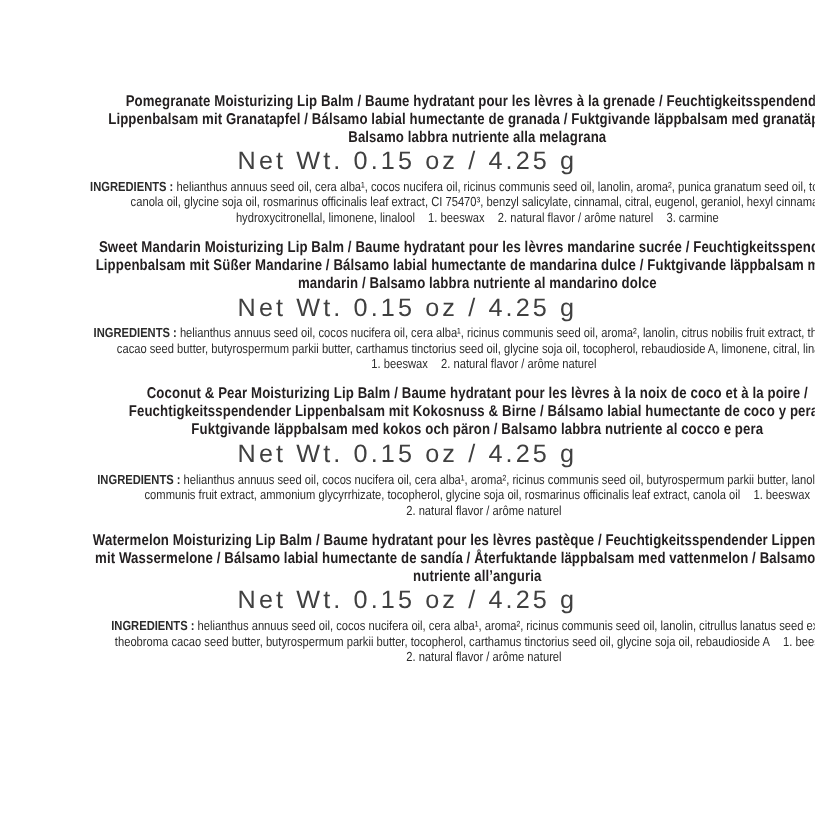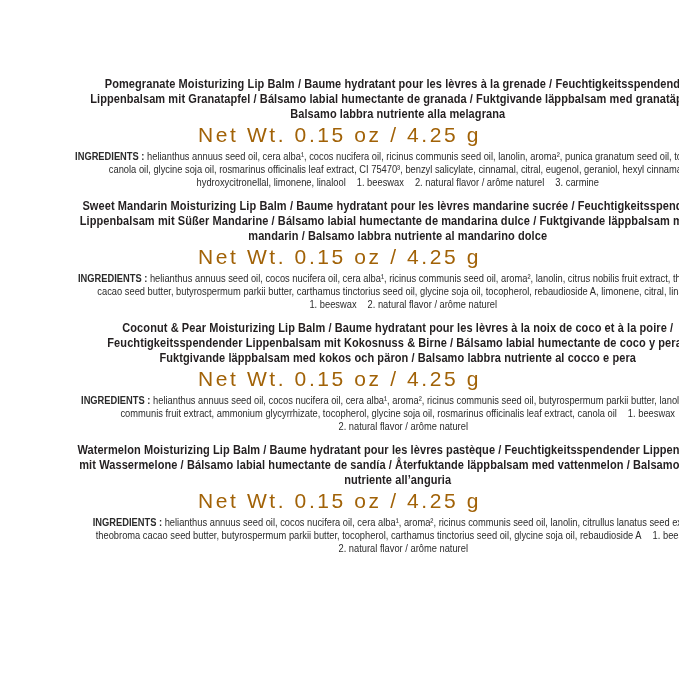--- a/index.html
+++ b/index.html
@@ -33,21 +33,21 @@
     font-weight: 700;
     text-align: center;
     margin: 0;
     letter-spacing: 0.1px;
   }
   .netwt {
     font-size: 21px;
     line-height: 24px;
     font-weight: 400;
     letter-spacing: 2.6px;
-    color: #a16207;
+    color: #404040;
     text-align: center;
     margin: 2px 0 3px 0;
   }
   .ingredients {
     font-size: 11px;
     line-height: 13px;
     text-align: center;
     margin: 0;
     color: #2b2b2b;
   }

